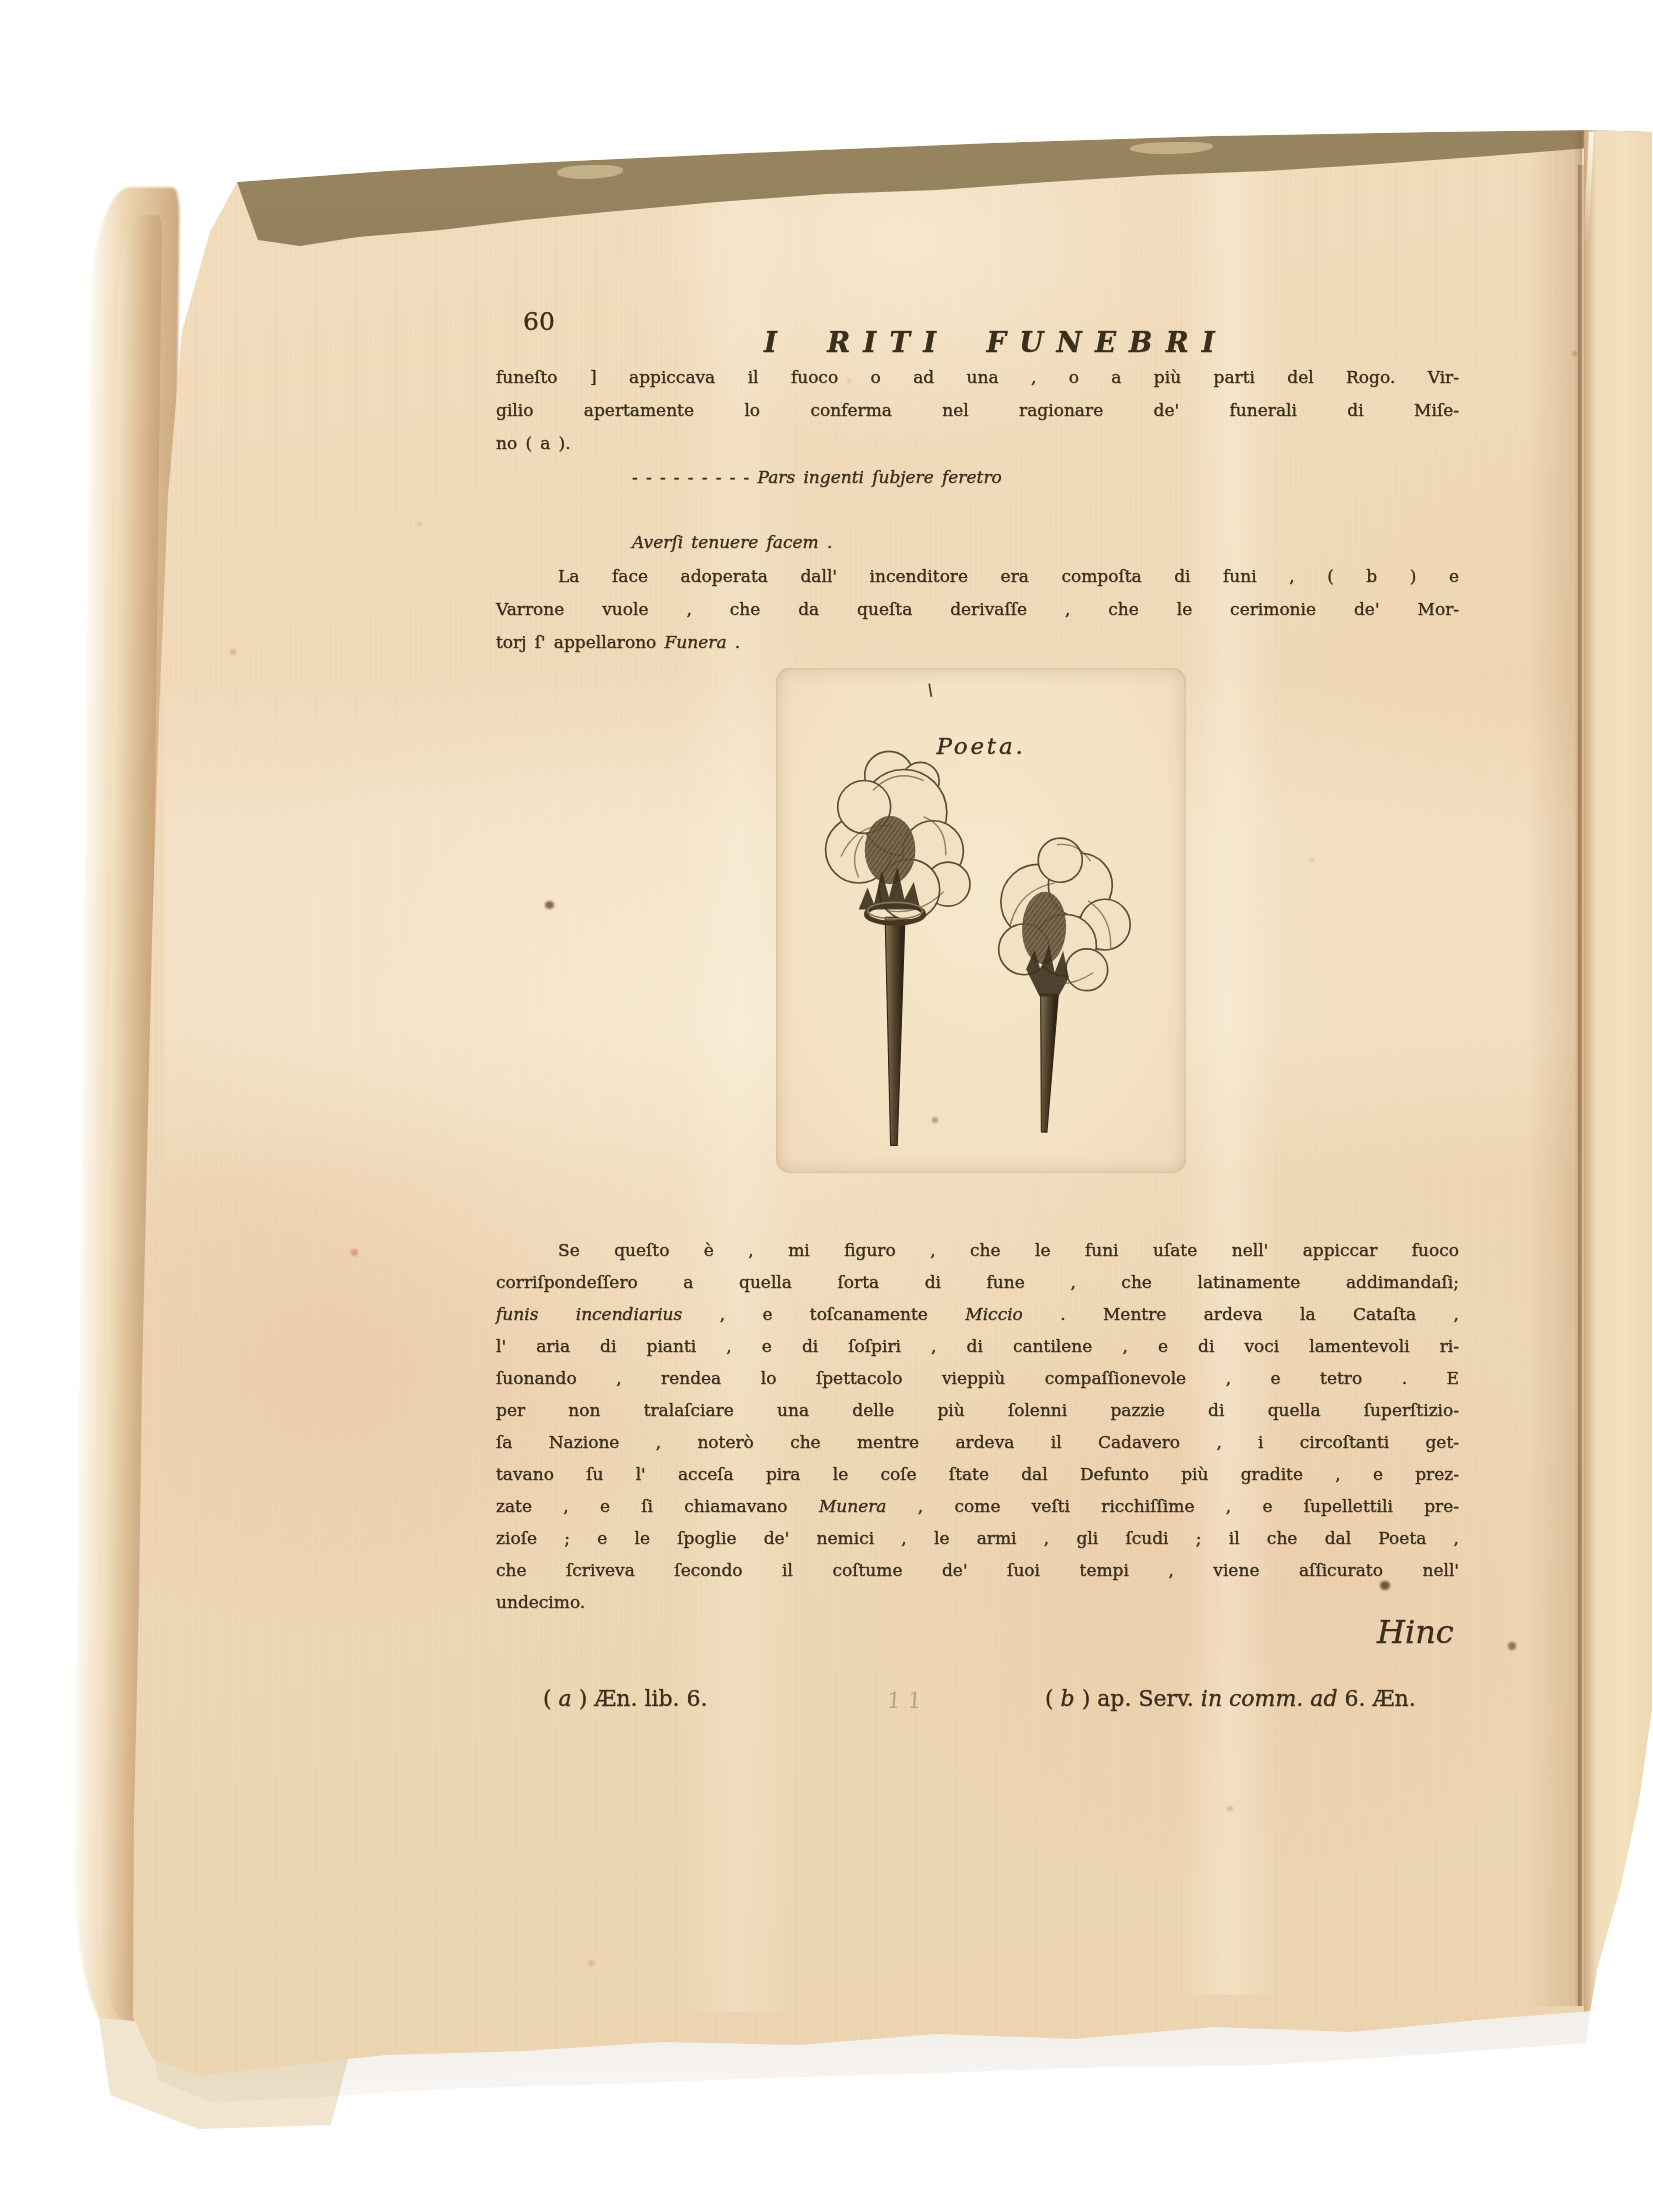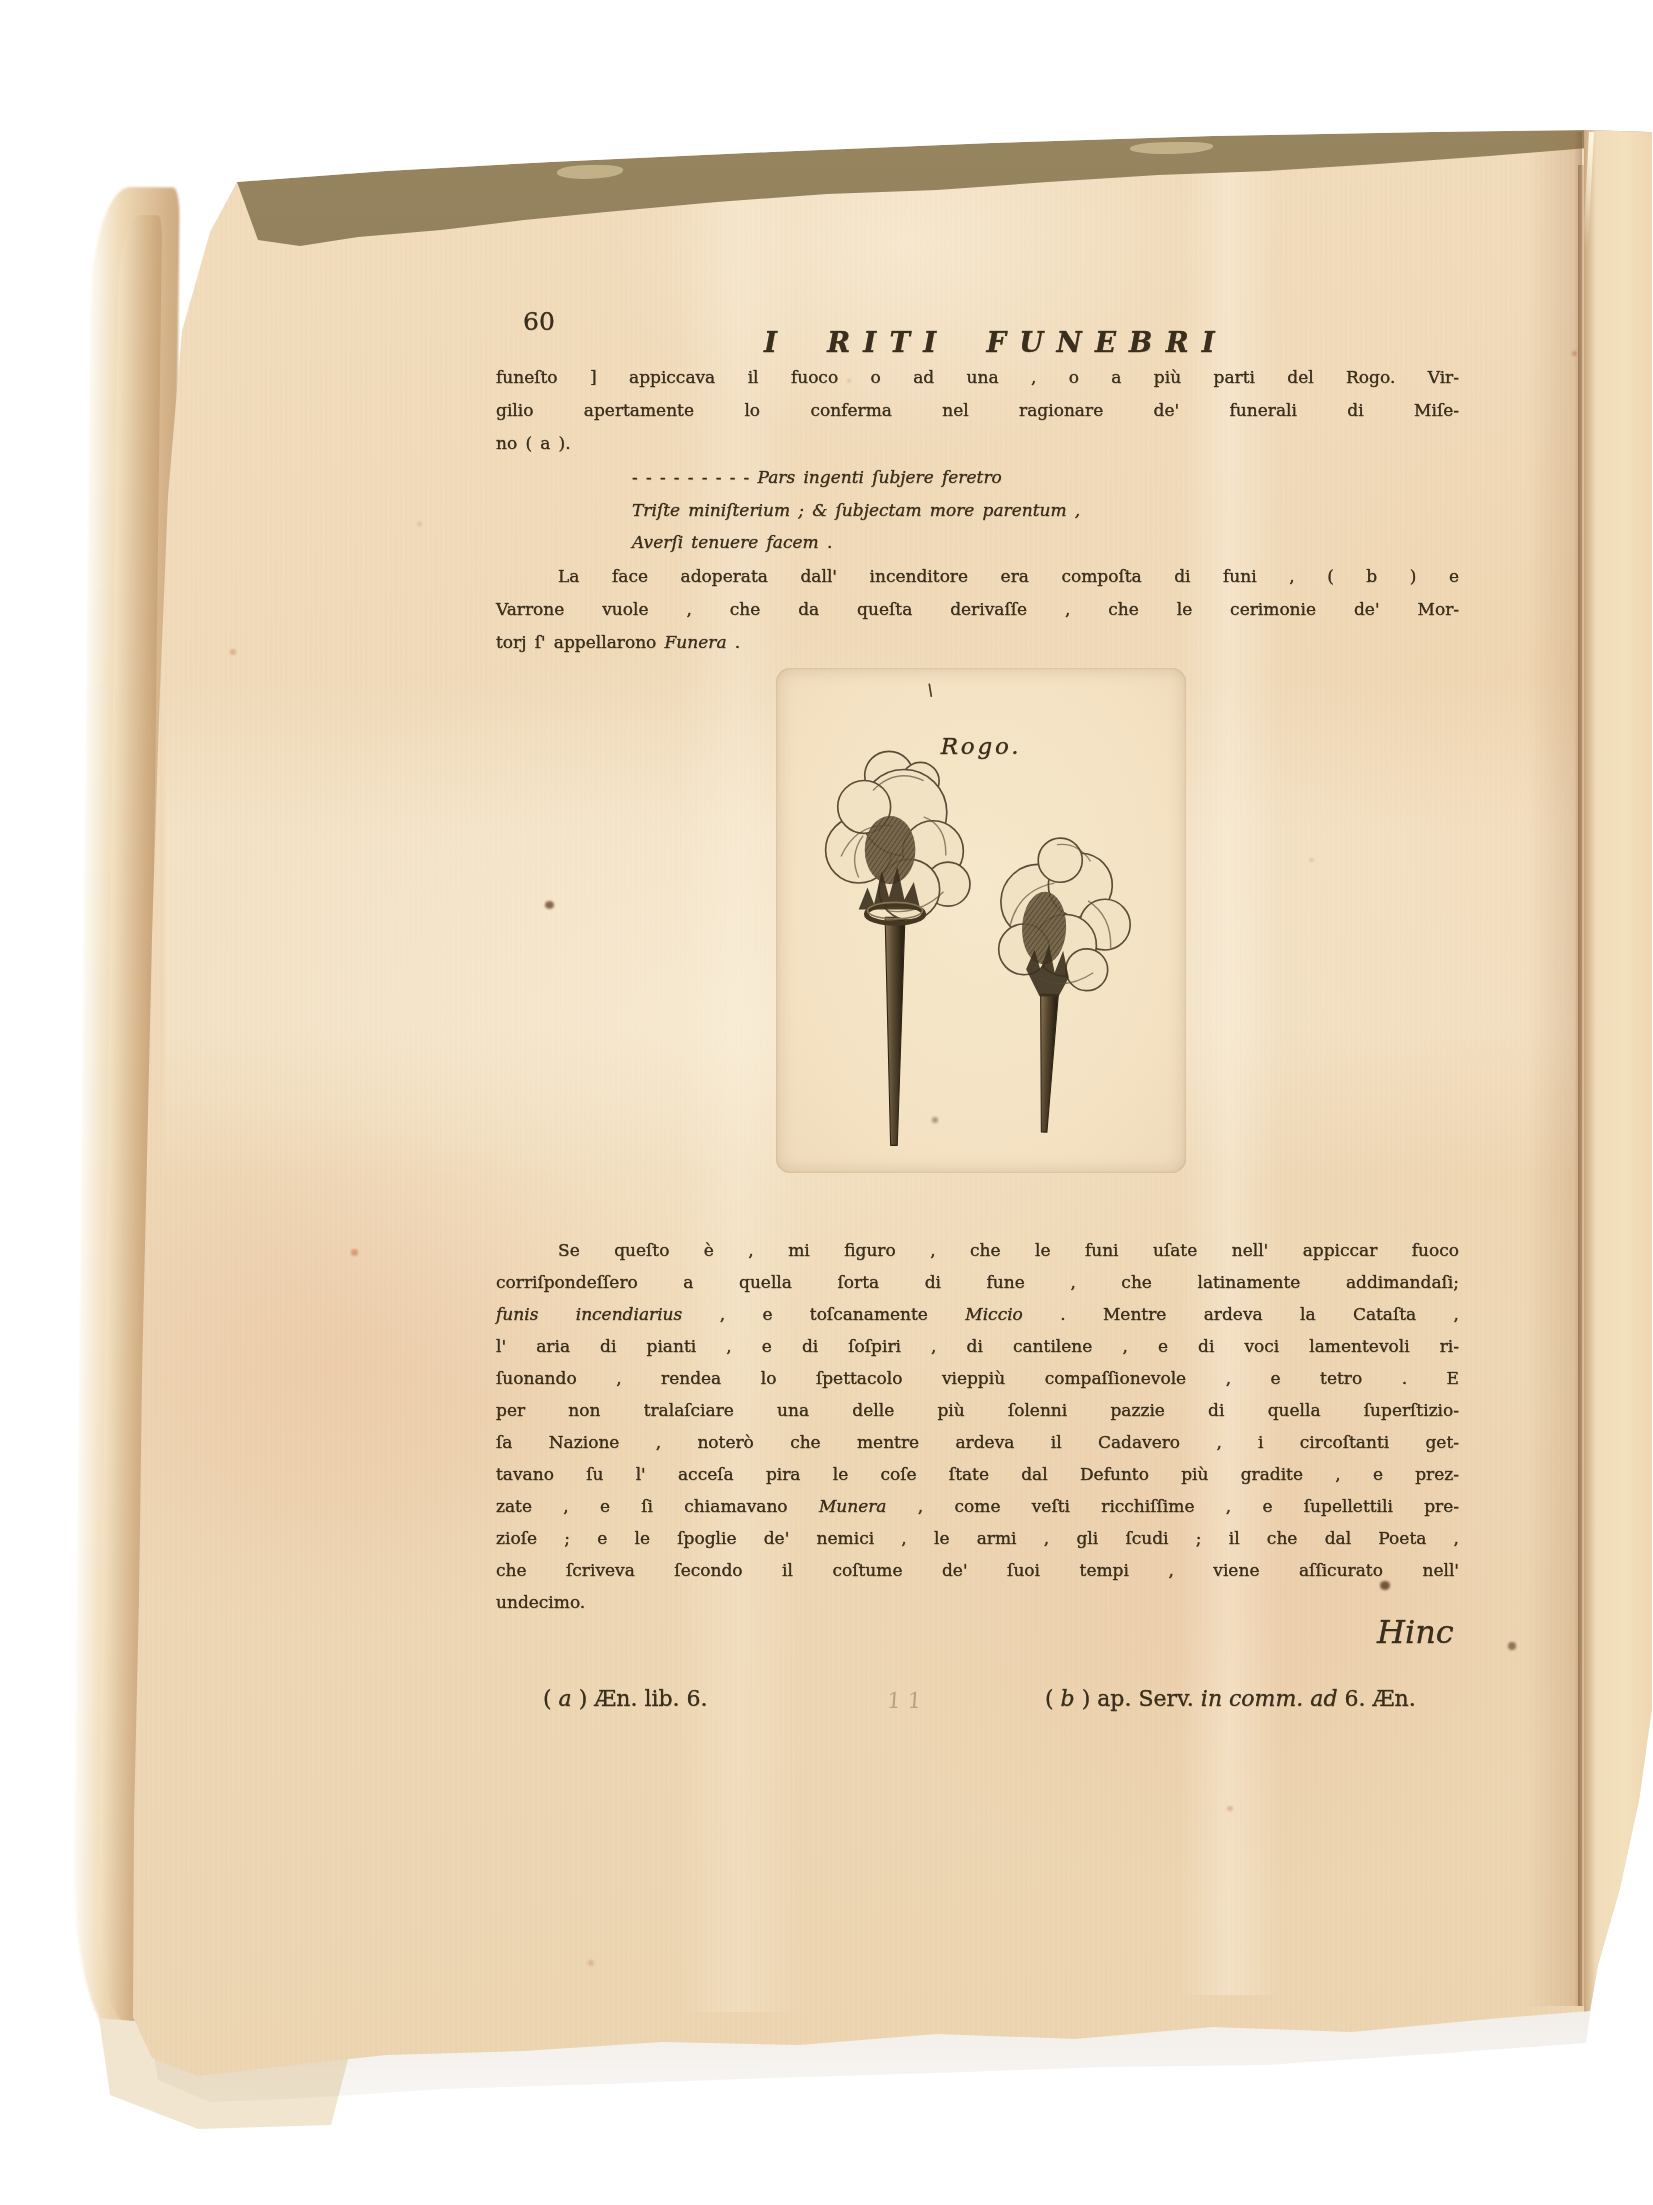--- a/index.html
+++ b/index.html
@@ -118,21 +118,20 @@
     <div class="flapline"></div>
 
     <div class="pageno ink">60</div>
     <div class="rtitle ink">I RITI FUNEBRI</div>
 
     <div class="tl ink" style="top:362px">funeſto ] appiccava il fuoco o ad una , o a più parti del Rogo. Vir-</div>
     <div class="tl ink" style="top:395px">gilio apertamente lo conferma nel ragionare de' funerali di Miſe-</div>
     <div class="tl nj ink" style="top:428px">no ( a ).</div>
 
     <div class="tl nj verse ink" style="top:462px"><span>- - - - - - - - -  </span><i>Pars ingenti ſubjere feretro</i></div>
-    <div class="tl nj verse it ink" style="top:495px">Triſte miniſterium ; &amp; ſubjectam more parentum ,</div>
     <div class="tl nj verse it ink" style="top:527px">Averſi tenuere facem .</div>
 
     <div class="tl ind ink" style="top:561px">La face adoperata dall' incenditore era compoſta di funi , ( b ) e</div>
     <div class="tl ink" style="top:594px">Varrone vuole , che da queſta derivaſſe , che le cerimonie de' Mor-</div>
     <div class="tl nj ink" style="top:627px"><span>torj ſ' appellarono </span><i>Funera</i><span> .</span></div>
 
     <div class="plate">
       <svg width="410" height="505" viewBox="0 0 744 916">
         <defs>
           <linearGradient id="hgrad" x1="0" y1="0" x2="1" y2="0">
@@ -188,21 +187,21 @@
           <path d="M452,548 L466,512 L478,548 L492,502 L504,552 L518,512 L530,560 L512,596 L478,596 Z" fill="#3b301e" opacity=".9"></path>
           <g fill="none" stroke="#5a4a32" stroke-width="2.5" opacity=".65">
             <path d="M420,470 q14,-66 78,-80"></path>
               <path d="M560,420 q44,26 44,84"></path>
             <path d="M470,560 q50,28 104,-10"></path>
               <path d="M500,320 q38,-6 62,28"></path>
           </g>
         </g>
       </svg>
     </div>
-    <div class="caption ink">Rogo.</div>
+    <div class="caption ink">Poeta.</div>
 
     <div class="tl ind ink" style="top:1235px">Se queſto è , mi figuro , che le funi uſate nell' appiccar fuoco</div>
     <div class="tl ink" style="top:1267px">corriſpondeſſero a quella ſorta di fune , che latinamente addimandaſi;</div>
     <div class="tl ink" style="top:1299px"><i>funis incendiarius</i><span> , e toſcanamente </span><i>Miccio</i><span> . Mentre ardeva la Cataſta ,</span></div>
     <div class="tl ink" style="top:1331px">l' aria di pianti , e di ſoſpiri , di cantilene , e di voci lamentevoli ri-</div>
     <div class="tl ink" style="top:1363px">ſuonando , rendea lo ſpettacolo vieppiù compaſſionevole , e tetro . E</div>
     <div class="tl ink" style="top:1395px">per non tralaſciare una delle più ſolenni pazzie di quella ſuperſtizio-</div>
     <div class="tl ink" style="top:1427px">ſa Nazione , noterò che mentre ardeva il Cadavero , i circoſtanti get-</div>
     <div class="tl ink" style="top:1459px">tavano ſu l' acceſa pira le coſe ſtate dal Defunto più gradite , e prez-</div>
     <div class="tl ink" style="top:1491px"><span>zate , e ſi chiamavano </span><i>Munera</i><span> , come veſti ricchiſſime , e ſupellettili pre-</span></div>

